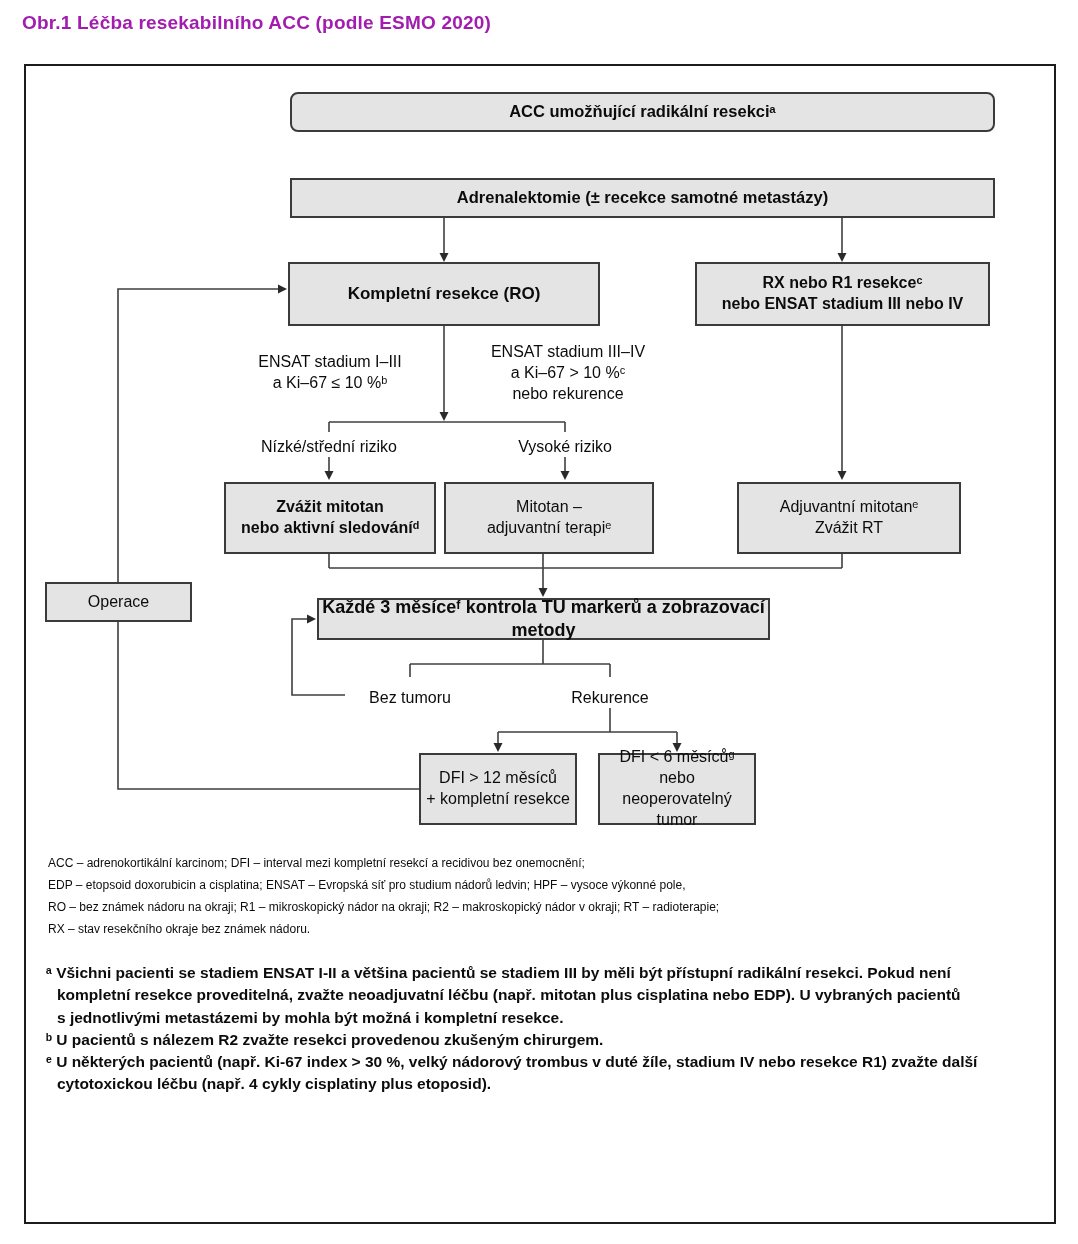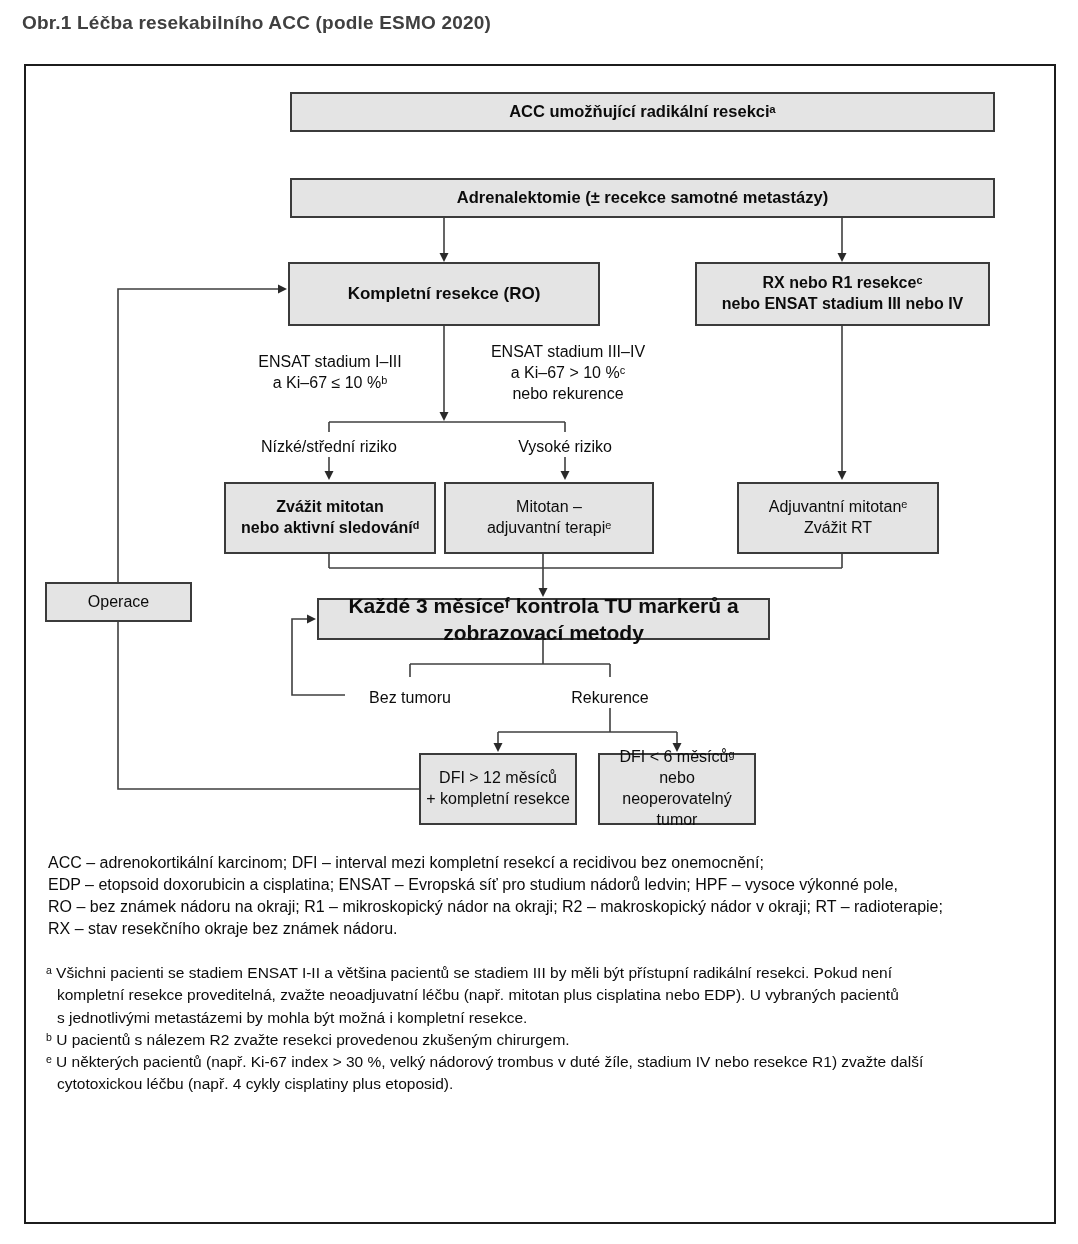--- a/index.html
+++ b/index.html
@@ -5,44 +5,44 @@
   html,body{margin:0;padding:0;}
   body{
     width:1078px;height:1244px;position:relative;background:#ffffff;
     font-family:"Liberation Sans","DejaVu Sans",sans-serif;color:#111;
     overflow:hidden;
   }
   .abs{position:absolute;}
   .pre{white-space:pre-line;}
   #title{
     left:22px;top:12px;width:900px;
-    font-size:19px;font-weight:bold;letter-spacing:.2px;color:#404040;
+    font-size:19px;font-weight:bold;letter-spacing:.2px;color:#a21caf;
   }
   #frame{
     left:24px;top:64px;width:1028px;height:1156px;
     border:2px solid #1c1c1c;background:transparent;
   }
   svg.connectors{left:0;top:0;width:1078px;height:1244px;pointer-events:none;}
   .box{
     background:#e4e4e4;border:2px solid #3b3b3b;box-sizing:border-box;
     display:flex;align-items:center;justify-content:center;text-align:center;
     font-size:16px;line-height:1.3;color:#0c0c0c;
   }
   .box.bold{font-weight:bold;}
   .lbl{
     text-align:center;font-size:16px;line-height:21px;color:#0c0c0c;background:#fff;
   }
   #box-acc,#box-adrenalektomie{font-size:16.5px;}
   #box-kompletni{font-size:17px;}
-  #box-kontrola{font-size:21px;}
+  #box-kontrola{font-size:18px;}
   #legend{
     left:48px;top:852px;width:1002px;
-    font-size:16px;line-height:22px;color:#0c0c0c;
+    font-size:12px;line-height:22px;color:#0c0c0c;
   }
-  #footnotes{left:46px;top:962px;width:1008px;}
+  #footnotes{left:46px;top:962px;width:1008px;font-weight:bold;}
   .fn{
     font-size:15.5px;line-height:22.3px;color:#0c0c0c;
     padding-left:11px;text-indent:-11px;margin:0;
   }
 </style>
 </head>
 <body>
 
 <div id="title" class="abs">Obr.1 Léčba resekabilního ACC (podle ESMO 2020)</div>
 
@@ -92,36 +92,36 @@
     <path d="M543,597 L538.5,588 L547.5,588 Z"></path>
     <path d="M498,752 L493.5,743 L502.5,743 Z"></path>
     <path d="M677,752 L672.5,743 L681.5,743 Z"></path>
     <path d="M316,619 L307,614.5 L307,623.5 Z"></path>
     <path d="M287,289 L278,284.5 L278,293.5 Z"></path>
   </g>
 </svg>
 
 <div id="frame" class="abs"></div>
 
-<div id="box-acc" class="box bold abs" style="left:290px;top:92px;width:705px;height:40px;">ACC umožňující radikální resekciᵃ</div>
+<div id="box-acc" class="box bold abs" style="left:290px;top:92px;width:705px;height:40px;border-radius:8px;">ACC umožňující radikální resekciᵃ</div>
 
 <div id="box-adrenalektomie" class="box bold abs" style="left:290px;top:178px;width:705px;height:40px;">Adrenalektomie (± recekce samotné metastázy)</div>
 
 <div id="box-kompletni" class="box bold abs" style="left:288px;top:262px;width:312px;height:64px;">Kompletní resekce (RO)</div>
 
 <div id="box-rx" class="box bold pre abs" style="left:695px;top:262px;width:295px;height:64px;">RX nebo R1 resekceᶜ
 nebo ENSAT stadium III nebo IV</div>
 
 <div id="box-zvazit" class="box pre abs" style="left:224px;top:482px;width:212px;height:72px;font-weight:bold;">Zvážit mitotan
 nebo aktivní sledováníᵈ</div>
 
 <div id="box-mitotan" class="box pre abs" style="left:444px;top:482px;width:210px;height:72px;">Mitotan –
 adjuvantní terapiᵉ</div>
 
-<div id="box-adjuvantni" class="box pre abs" style="left:737px;top:482px;width:202px;height:72px;">Adjuvantní mitotanᵉ
+<div id="box-adjuvantni" class="box pre abs" style="left:737px;top:482px;width:224px;height:72px;">Adjuvantní mitotanᵉ
 Zvážit RT</div>
 
 <div id="box-kontrola" class="box bold abs" style="left:317px;top:598px;width:453px;height:42px;">Každé 3 měsíceᶠ kontrola TU markerů a zobrazovací metody</div>
 
 <div id="box-dfi12" class="box pre abs" style="left:419px;top:753px;width:158px;height:72px;">DFI &gt; 12 měsíců
 + kompletní resekce</div>
 
 <div id="box-dfi6" class="box pre abs" style="left:598px;top:753px;width:158px;height:72px;">DFI &lt; 6 měsícůᵍ nebo
 neoperovatelný tumor</div>
 

